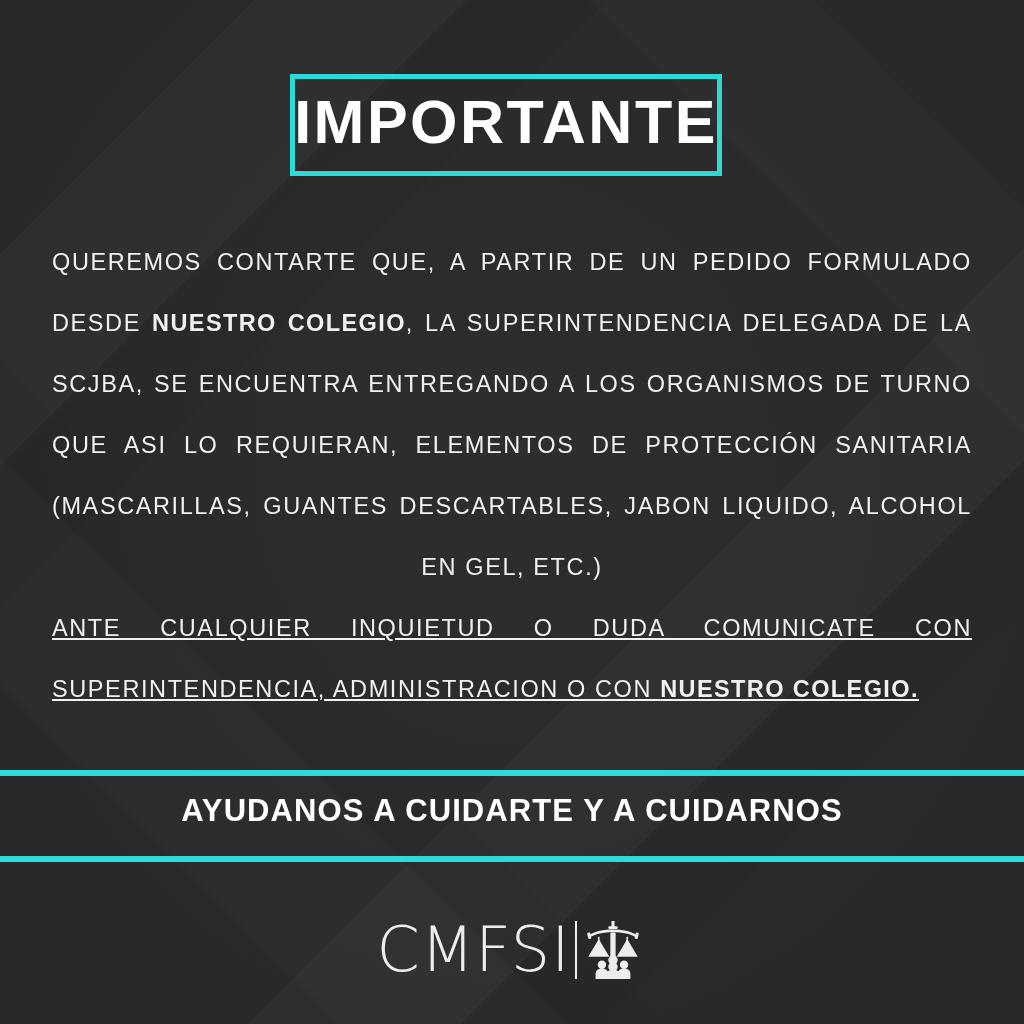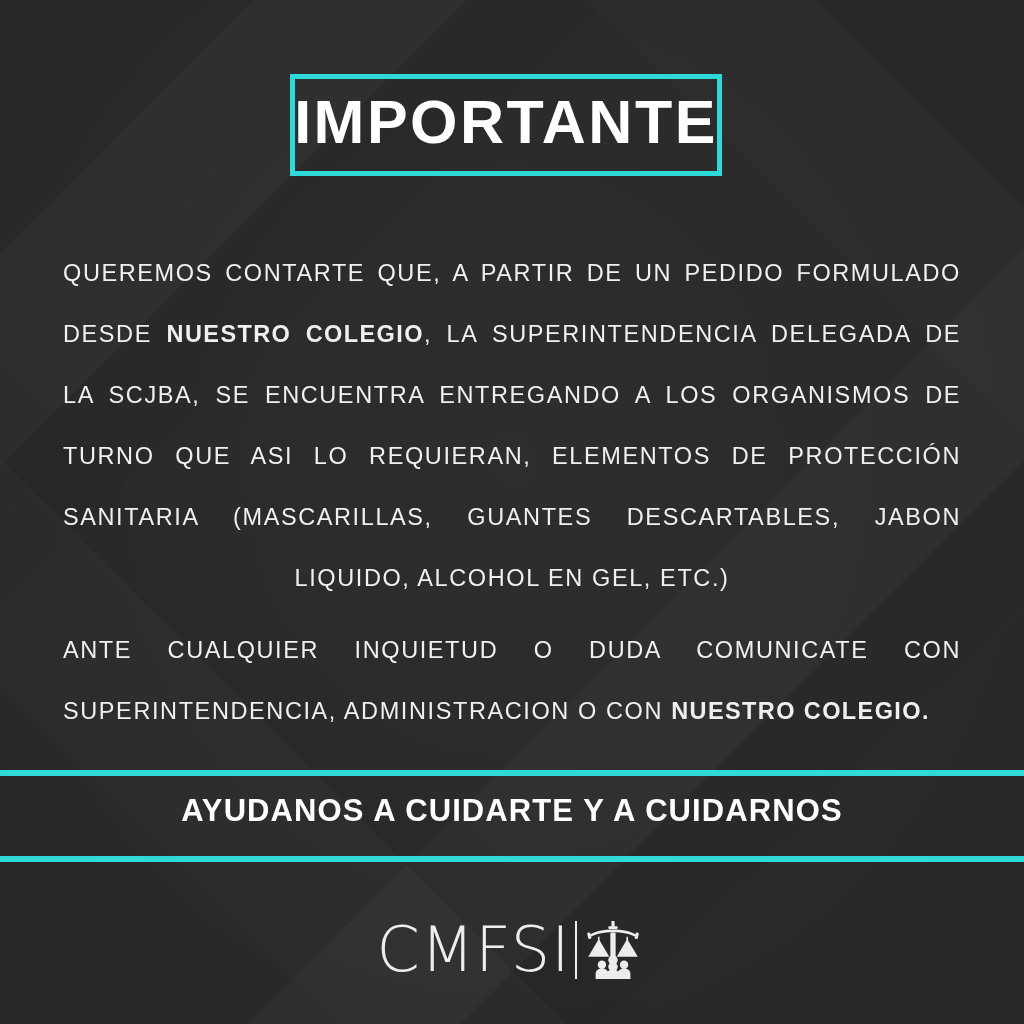--- a/index.html
+++ b/index.html
@@ -91,25 +91,26 @@
     top: 232px;
   }
   .para {
     color: #f0f0f0;
     font-size: 23.5px;
     font-weight: 400;
     letter-spacing: 1.6px;
     line-height: 61px;
     text-align: justify;
     text-align-last: center;
-    margin: 11px;
+    margin: 0;
   }
   .para.p2 {
     margin-top: 0px;
     text-align-last: left;
+    text-decoration: underline;
   }
   .para b {
     font-weight: 700;
     letter-spacing: 1.4px;
   }
 
   
   .rule {
     position: absolute;
     left: 0;

